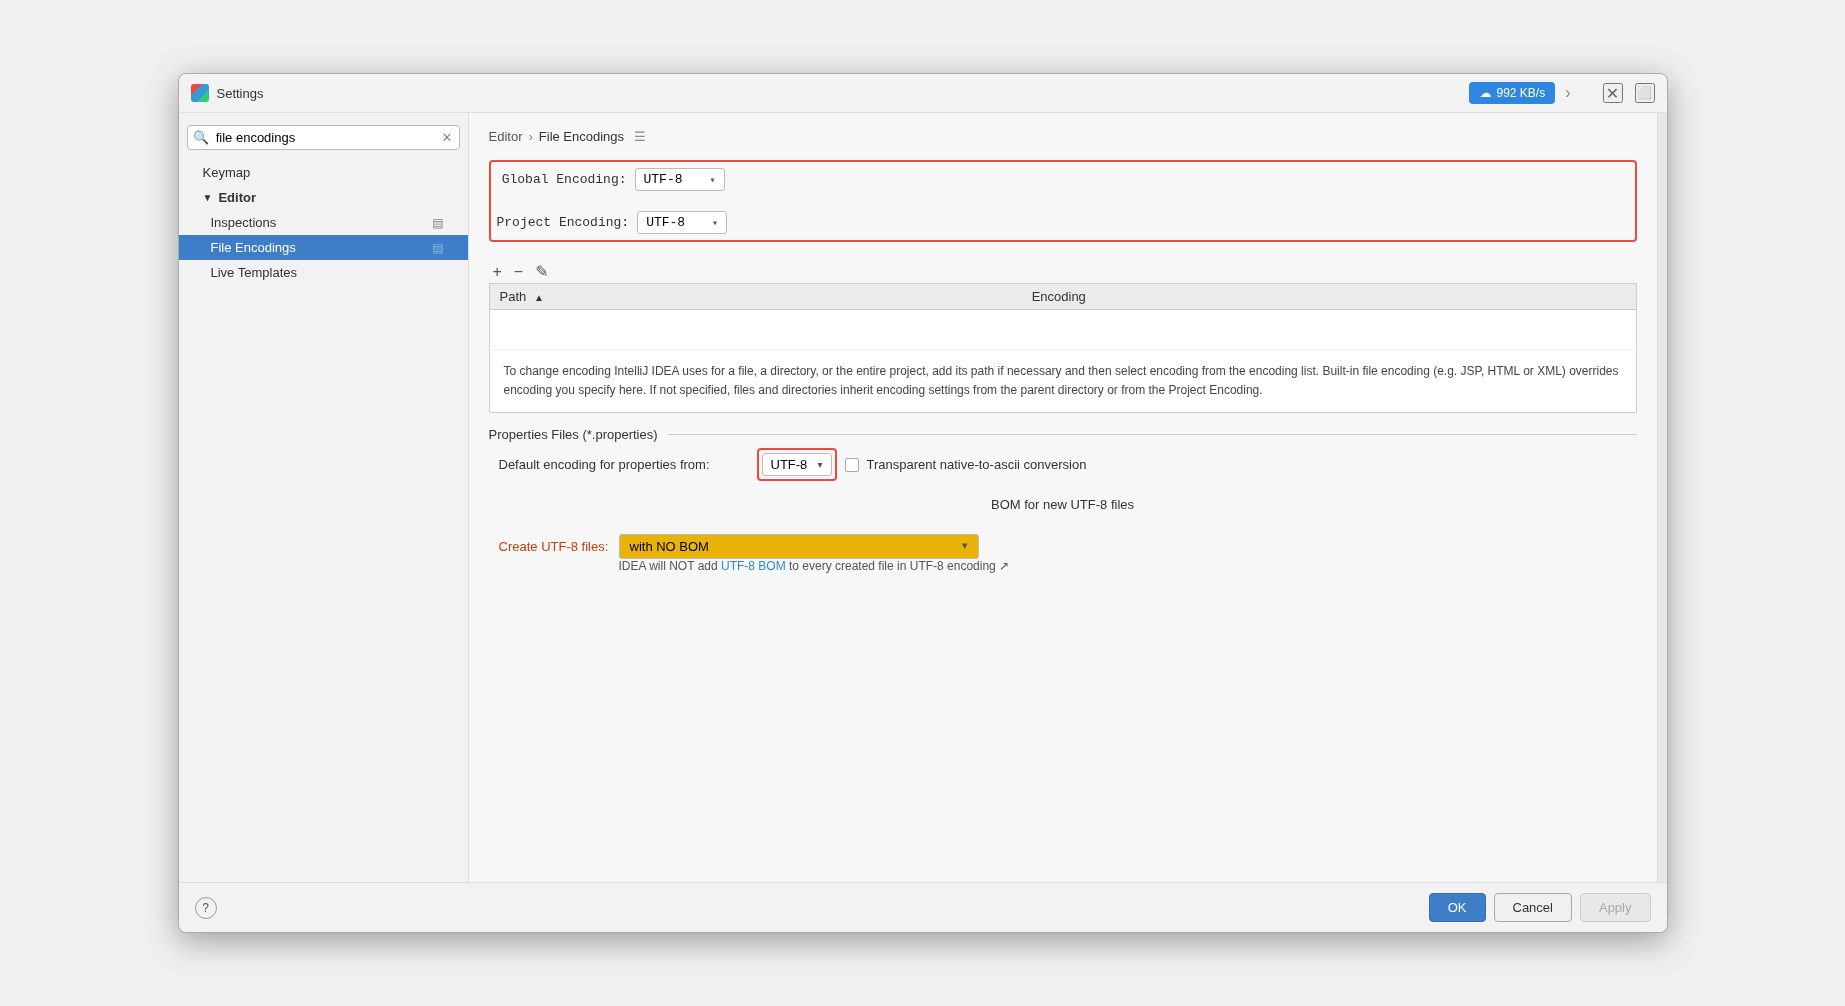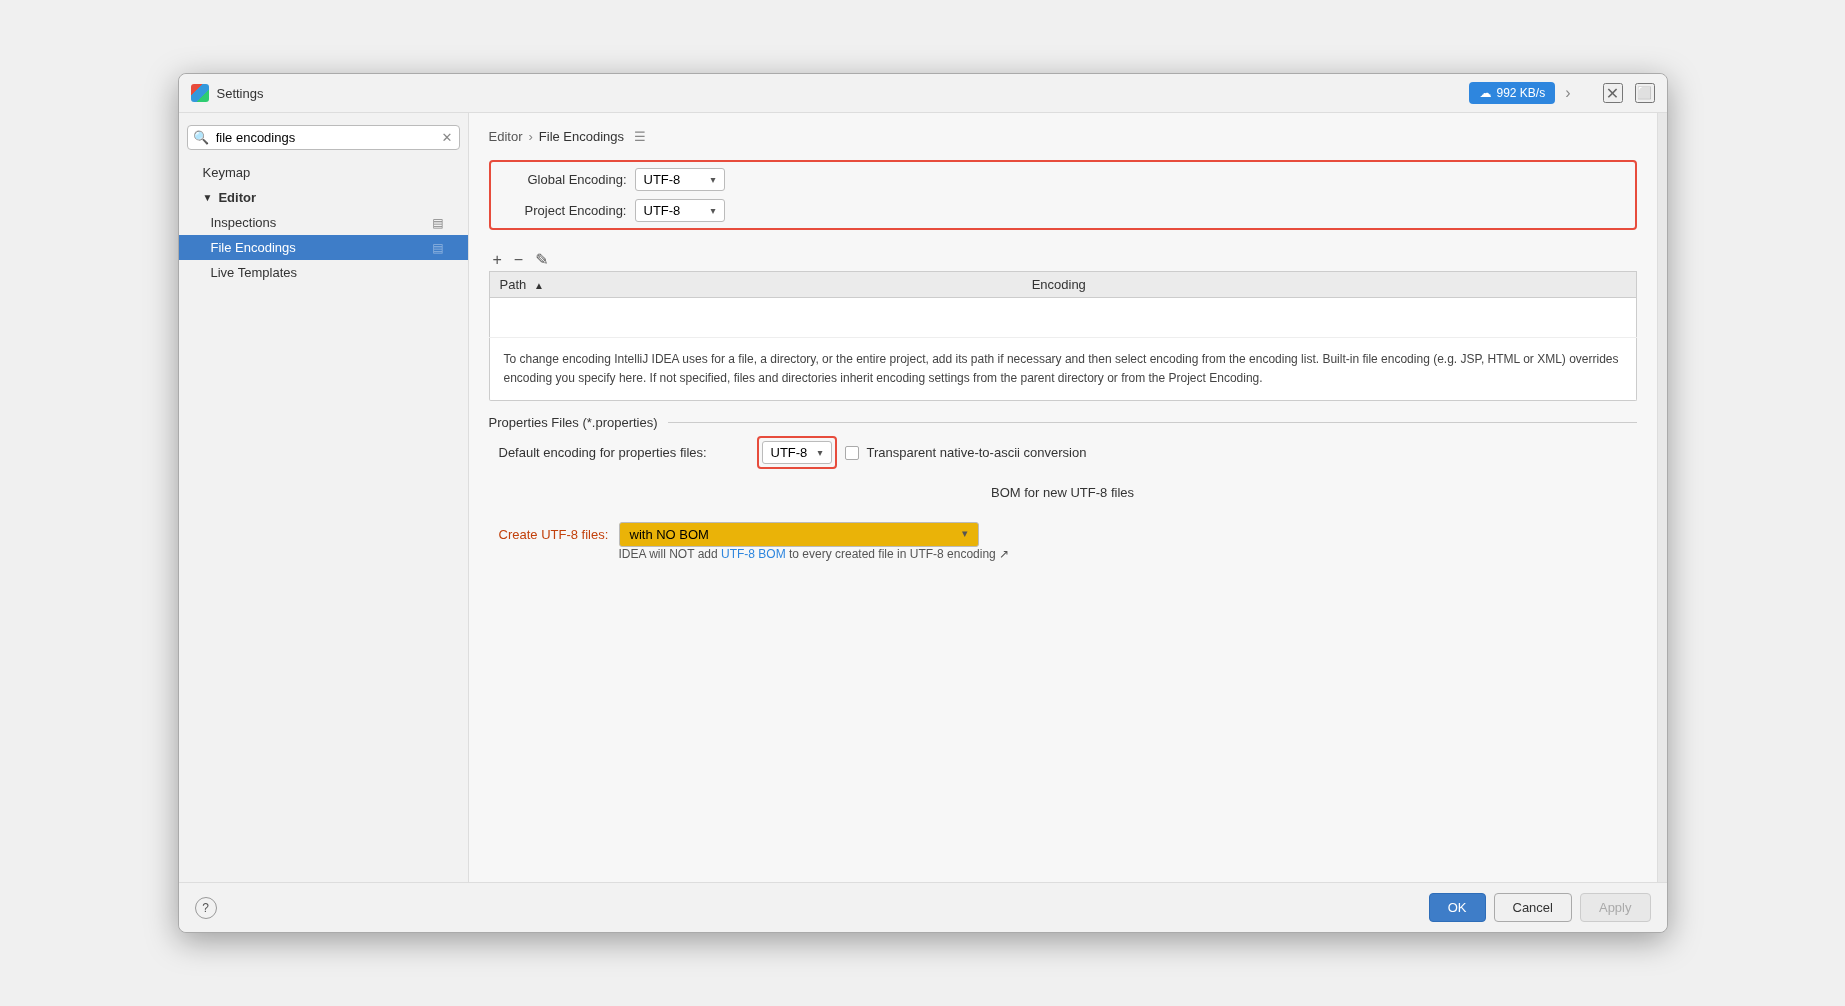--- a/index.html
+++ b/index.html
@@ -458,21 +458,21 @@
 
     <div class="content">
 
       <div class="breadcrumb">
         <span>Editor</span>
         <span class="sep">›</span>
         <span class="current">File Encodings</span>
         <span class="icon">☰</span>
       </div>
 
-      <div class="red-highlight" style="display:inline-flex;flex-direction:column;gap:8px;margin-bottom:10px;">
+      <div class="red-highlight" style="display:inline-flex;flex-direction:column;gap:20px;margin-bottom:10px;font-family:Liberation Mono, monospace;">
         <div class="form-row">
           <span class="form-label">Global Encoding:</span>
           <div class="select-box">
             <span>UTF-8</span>
             <span class="arrow">▾</span>
           </div>
         </div>
         <div class="form-row">
           <span class="form-label">Project Encoding:</span>
           <div class="select-box">
@@ -508,21 +508,21 @@
       </table>
 
       <div class="description-text" style="border:1px solid #ccc;border-top:none;">To change encoding IntelliJ IDEA uses for a file, a directory, or the entire project, add its path if necessary and then select encoding from the encoding list. Built-in file encoding (e.g. JSP, HTML or XML) overrides encoding you specify here. If not specified, files and directories inherit encoding settings from the parent directory or from the Project Encoding.</div>
 
       <div class="section-divider">
         <span class="section-divider-text">Properties Files (*.properties)</span>
         <div class="section-divider-line"></div>
       </div>
 
       <div class="props-row">
-        <span class="props-label">Default encoding for properties files:</span>
+        <span class="props-label">Default encoding for properties from:</span>
         <div style="border:2px solid #e74c3c;border-radius:4px;padding:3px;">
           <div class="select-box" style="min-width:70px;">
             <span>UTF-8</span>
             <span class="arrow">▾</span>
           </div>
         </div>
         <div class="checkbox"></div>
         <span class="checkbox-label">Transparent native-to-ascii conversion</span>
       </div>
 

